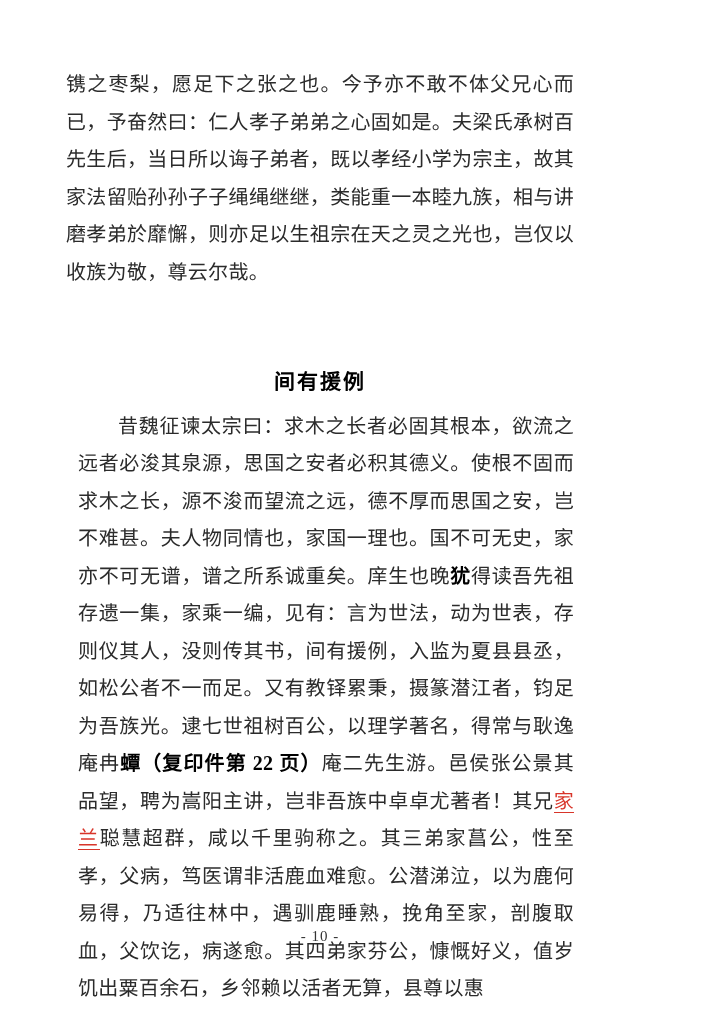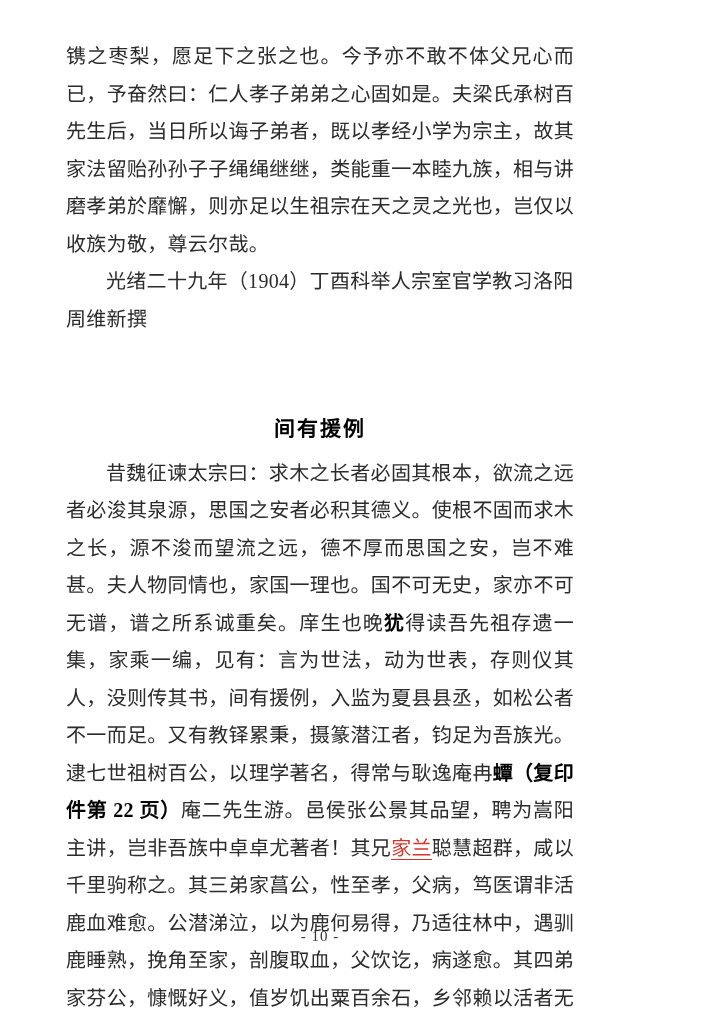--- a/index.html
+++ b/index.html
@@ -17,21 +17,21 @@
     width: 724px;
     height: 1024px;
     overflow: hidden;
     font-family: "Liberation Serif", "DejaVu Serif", serif;
     color: var(--text-color);
   }
   .page {
     box-sizing: border-box;
     width: 640px;
     height: 1024px;
-    padding: 38px 66px 0 66px;
+    padding: 66px 66px 0 66px;
     position: relative;
   }
   .para {
     margin: 0;
     font-size: 20px;
     line-height: 37.5px;
     text-align: justify;
     text-justify: inter-ideograph;
     letter-spacing: 0.3px;
   }
@@ -49,20 +49,21 @@
     margin: 73px 0 6px 0;
     font-size: 21px;
     line-height: 37.5px;
     font-weight: 700;
     text-align: center;
     letter-spacing: 2px;
     color: var(--bold-color);
   }
   .section-paragraph {
     text-indent: 2em;
+    margin-left: 12px;
   }
   .seg-normal {
     color: var(--text-color);
   }
   .seg-bold {
     font-weight: 700;
     color: var(--bold-color);
   }
   .seg-red-underline {
     color: var(--red);
@@ -80,21 +81,20 @@
     color: #333333;
   }
 </style>
 </head>
 <body>
 
 <div class="page">
 
   <p class="para para-continued">镌之枣梨，愿足下之张之也。今予亦不敢不体父兄心而已，予奋然曰：仁人孝子弟弟之心固如是。夫梁氏承树百先生后，当日所以诲子弟者，既以孝经小学为宗主，故其家法留贻孙孙子子绳绳继继，类能重一本睦九族，相与讲磨孝弟於靡懈，则亦足以生祖宗在天之灵之光也，岂仅以收族为敬，尊云尔哉。</p>
 
-  <p class="attribution">光绪二十九年（1904）丁酉科举人宗室官学教习洛阳周维新撰</p>
 
   <h2 class="section-title">间有援例</h2>
 
   <p class="para section-paragraph"><span class="seg-normal">昔魏征谏太宗曰：求木之长者必固其根本，欲流之远者必浚其泉源，思国之安者必积其德义。使根不固而求木之长，源不浚而望流之远，德不厚而思国之安，岂不难甚。夫人物同情也，家国一理也。国不可无史，家亦不可无谱，谱之所系诚重矣。庠生也晚</span><span class="seg-bold">犹</span><span class="seg-normal">得读吾先祖存遗一集，家乘一编，见有：言为世法，动为世表，存则仪其人，没则传其书，间有援例，入监为夏县县丞，如松公者不一而足。又有教铎累秉，摄篆潜江者，钧足为吾族光。逮七世祖树百公，以理学著名，得常与耿逸庵冉</span><span class="seg-bold">蟫（复印件第 22 页）</span><span class="seg-normal">庵二先生游。邑侯张公景其品望，聘为嵩阳主讲，岂非吾族中卓卓尤著者！其兄</span><span class="seg-red-underline">家兰</span><span class="seg-normal">聪慧超群，咸以千里驹称之。其三弟家菖公，性至孝，父病，笃医谓非活鹿血难愈。公潜涕泣，以为鹿何易得，乃适往林中，遇驯鹿睡熟，挽角至家，剖腹取血，父饮讫，病遂愈。其四弟家芬公，慷慨好义，值岁饥出粟百余石，乡邻赖以活者无算，县尊以惠</span></p>
 
   <div class="page-footer">- 10 -</div>
 
 </div>
 
 </body></html>

